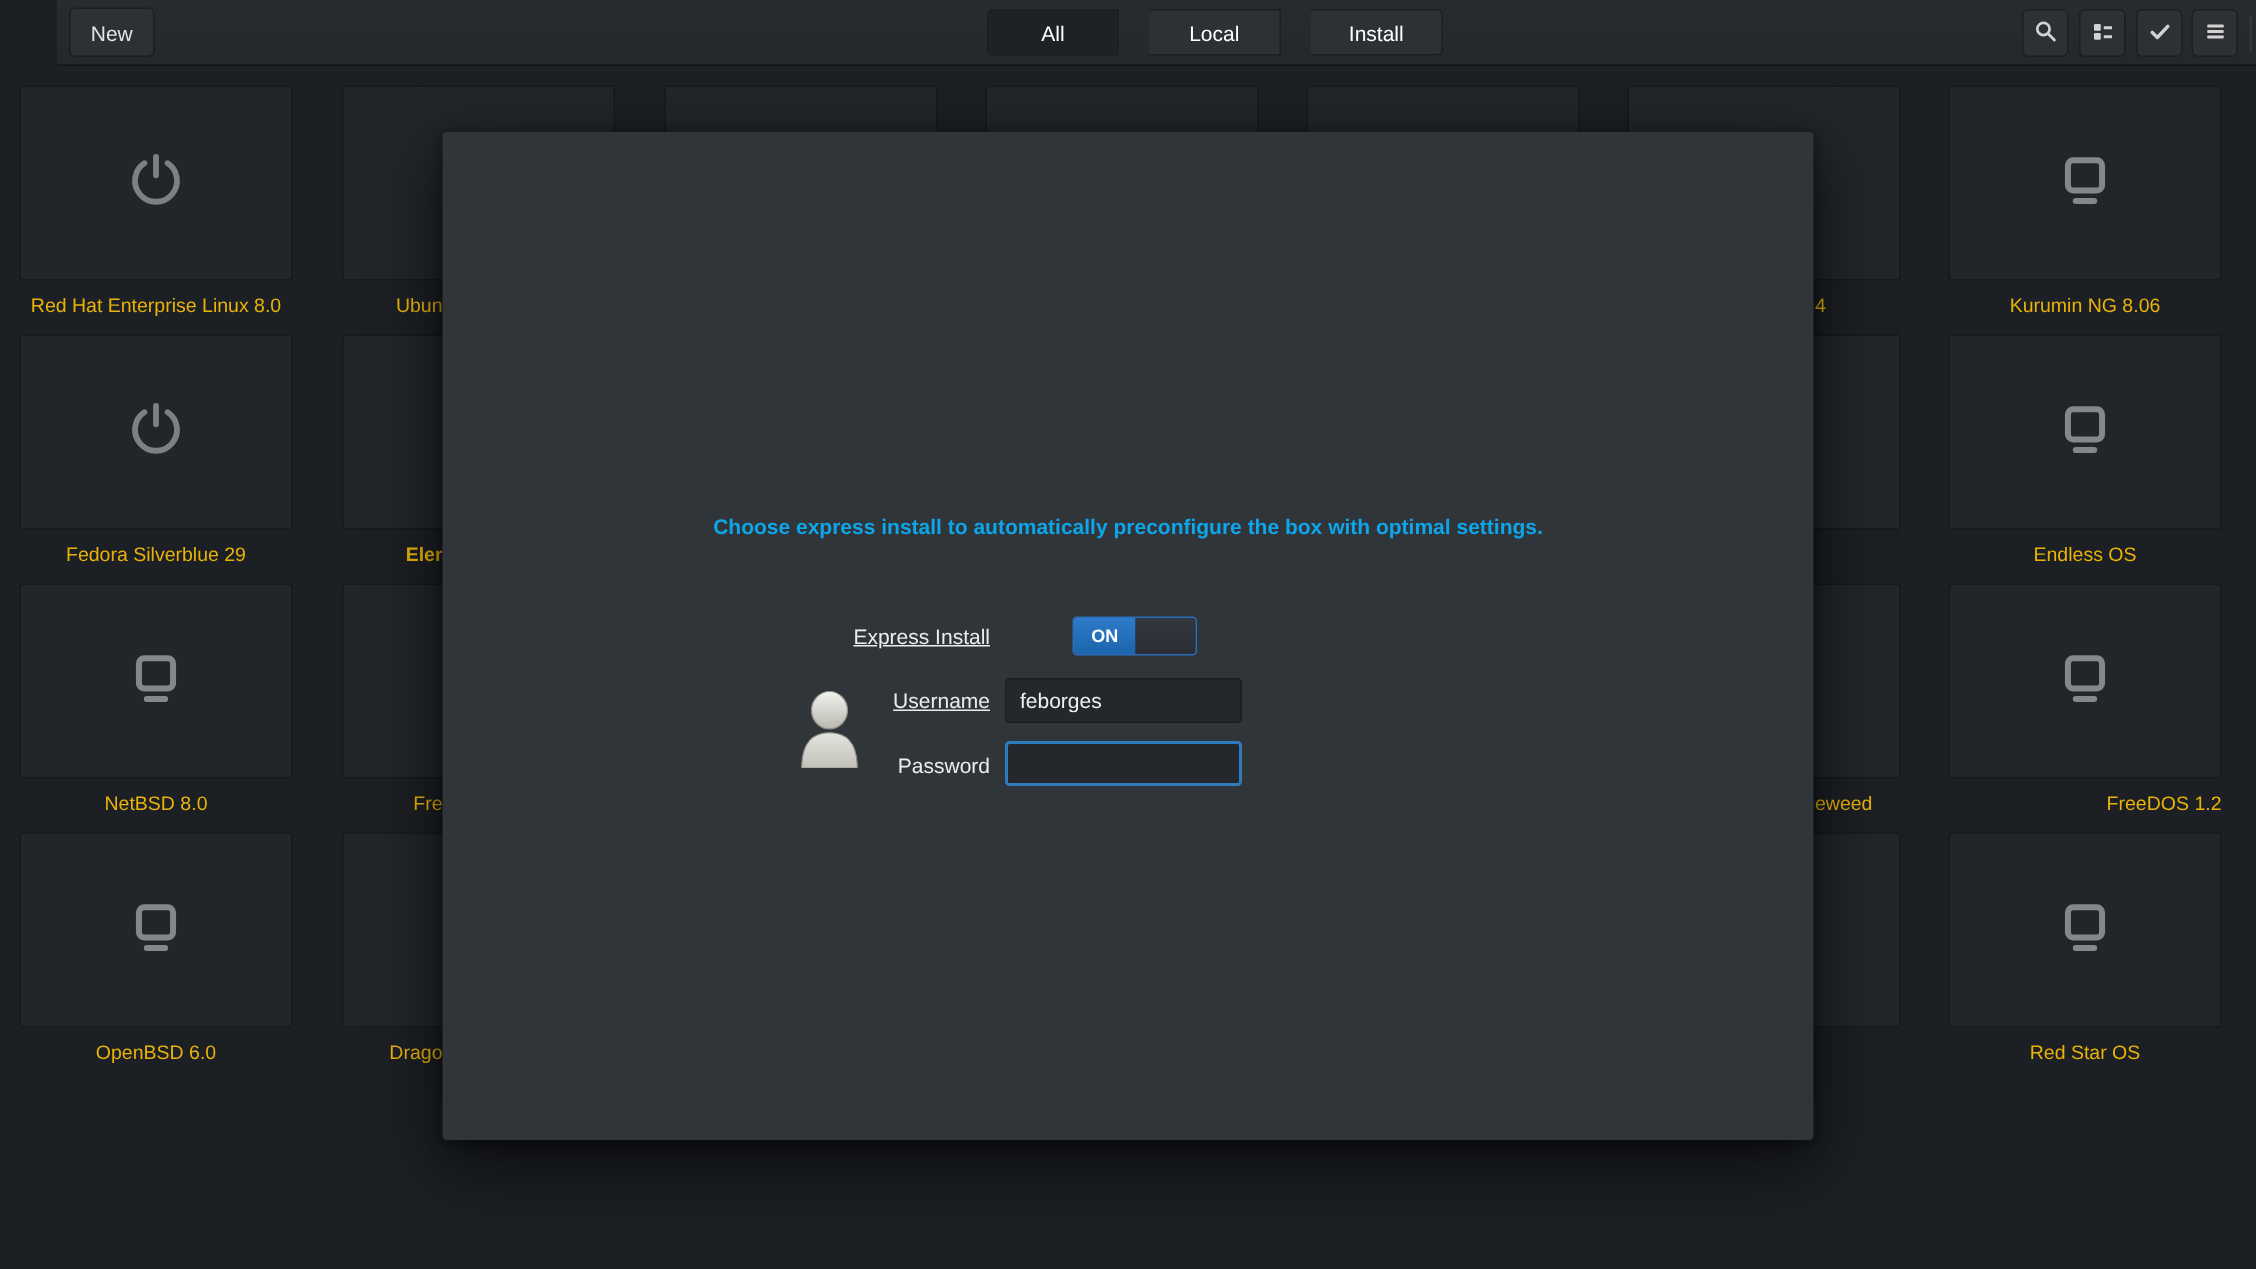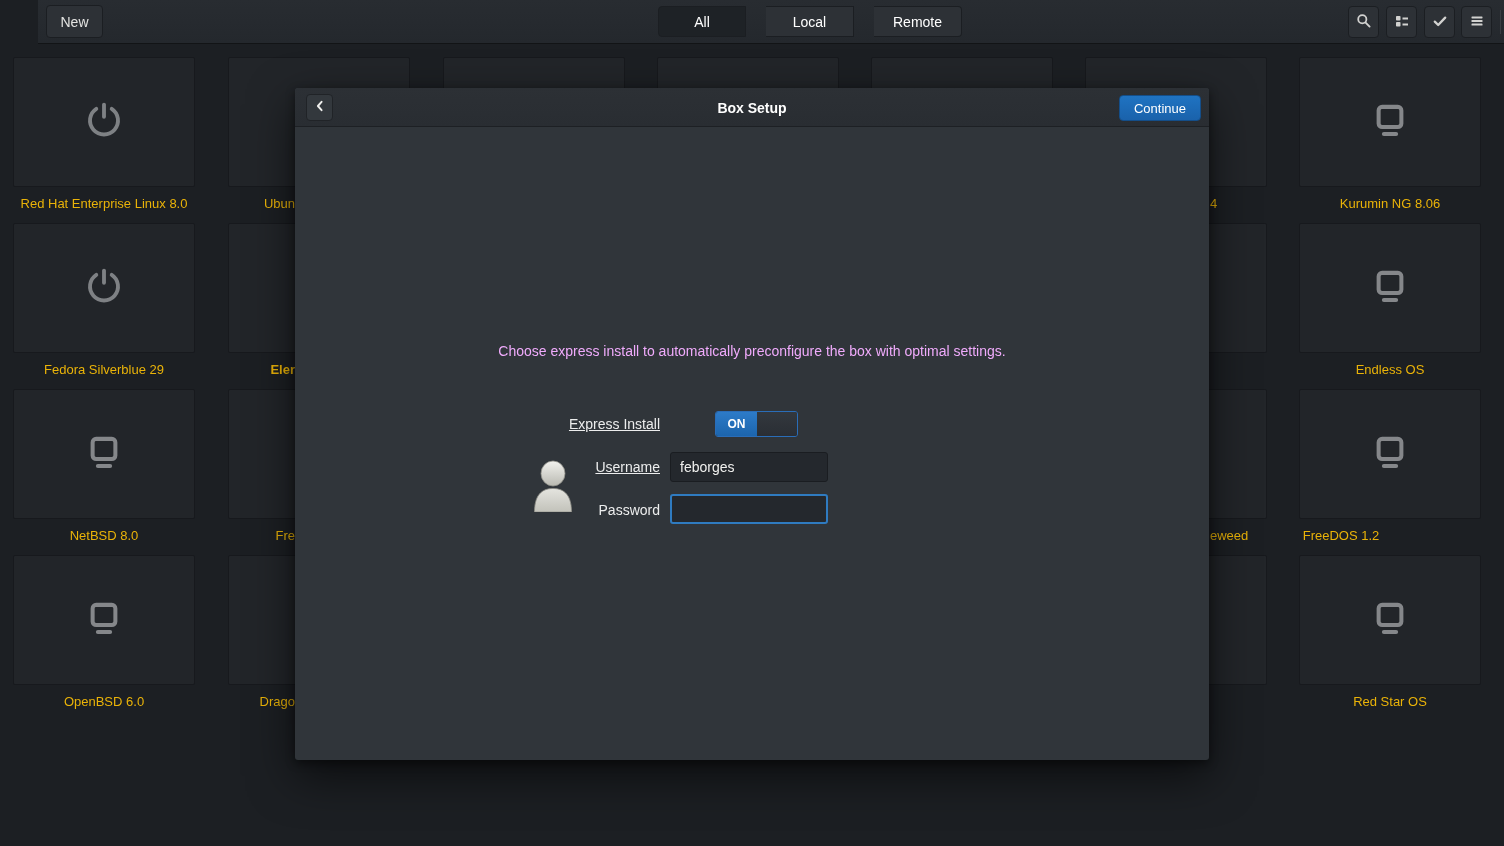--- a/index.html
+++ b/index.html
@@ -73,21 +73,21 @@
   }
   .continue-btn {
     position:absolute; right:8px; top:7px; height:26px; padding:0 14px;
     background:linear-gradient(#1f73c2,#1a62ab); border:1px solid #144e89; border-radius:4px;
     display:flex; align-items:center; justify-content:center;
     color:#ffffff; font-size:13px;
   }
 
   .info-text {
     position:absolute; left:0; top:255px; width:914px; text-align:center;
-    font-size:14px; color:#f0abfc;
+    font-size:14px; color:#0ea5e9;font-weight:bold;
   }
 
   .form-label {
     position:absolute; font-size:14px; color:#eceded; text-align:right; width:160px;
   }
   .lbl-express  { left:205px; top:328px;text-decoration:underline; }
   .lbl-username { left:205px; top:371px;text-decoration:underline; }
   .lbl-password { left:205px; top:414px; }
 
   .switch {
@@ -176,21 +176,21 @@
           <line x1="8.5" y1="20" x2="15.5" y2="20"></line>
         </svg></span>
     </div>
     <div class="tile-label" style="top: 362px; left: 1299px; width: 182px; text-align: center;">Endless OS</div>
     <div class="tile" style="left: 1299px; top: 389px;">
       <span><svg width="42" height="42" viewBox="0 0 24 24" fill="none" stroke="#85878a" stroke-width="2.3" stroke-linecap="round">
           <rect x="5.5" y="4.5" width="13" height="11.5" rx="2"></rect>
           <line x1="8.5" y1="20" x2="15.5" y2="20"></line>
         </svg></span>
     </div>
-    <div class="tile-label" style="top: 528px; left: 1250px; width: 182px; text-align: center;">FreeDOS 1.2</div>
+    <div class="tile-label" style="top: 528px; left: 1299px; width: 182px; text-align: right;">FreeDOS 1.2</div>
     <div class="tile" style="left: 1299px; top: 555px;">
       <span><svg width="42" height="42" viewBox="0 0 24 24" fill="none" stroke="#85878a" stroke-width="2.3" stroke-linecap="round">
           <rect x="5.5" y="4.5" width="13" height="11.5" rx="2"></rect>
           <line x1="8.5" y1="20" x2="15.5" y2="20"></line>
         </svg></span>
     </div>
     <div class="tile-label" style="top: 694px; left: 1299px; width: 182px; text-align: center;">Red Star OS</div>
   </div>
 
 <div class="headerbar">
@@ -199,21 +199,21 @@
   </div>
 
   <div class="tabs">
     <div class="tab active">
       <span>All</span>
     </div>
     <div class="tab">
       <span>Local</span>
     </div>
     <div class="tab">
-      <span>Remote</span>
+      <span>Install</span>
     </div>
   </div>
 
   <div class="hb-btn icon-btn" style="left:1310px;">
     <span>
       <svg width="16" height="16" viewBox="0 0 16 16">
           <circle cx="6.3" cy="6.3" r="4.1" fill="none" stroke="#d2d2d0" stroke-width="1.8"></circle>
           <line x1="9.6" y1="9.6" x2="13.6" y2="13.6" stroke="#d2d2d0" stroke-width="1.9" stroke-linecap="round"></line>
         </svg>
     </span>
@@ -249,33 +249,20 @@
     <span>
       <svg width="14" height="14" viewBox="0 0 14 14">
           <line x1="3" y1="3" x2="11" y2="11" stroke="#d2d2d0" stroke-width="1.9" stroke-linecap="round"></line>
           <line x1="11" y1="3" x2="3" y2="11" stroke="#d2d2d0" stroke-width="1.9" stroke-linecap="round"></line>
         </svg>
     </span>
   </div>
 </div>
 
 <div class="dialog">
-  <div class="dialog-header">
-    <div class="back-btn">
-      <span>
-        <svg width="14" height="14" viewBox="0 0 16 16">
-            <path d="M9.8 3.2 L5.6 8 L9.8 12.8" fill="none" stroke="#f0f0ee" stroke-width="2.2" stroke-linecap="round" stroke-linejoin="round"></path>
-          </svg>
-      </span>
-    </div>
-    <div class="dialog-title">Box Setup</div>
-    <div class="continue-btn">
-      <span>Continue</span>
-    </div>
-  </div>
 
   <div class="info-text">Choose express install to automatically preconfigure the box with optimal settings.</div>
 
   <div class="form-label lbl-express">Express Install</div>
   <div class="switch">
     <div class="switch-on">ON</div>
     <div class="switch-off"></div>
   </div>
 
   <div class="avatar">

